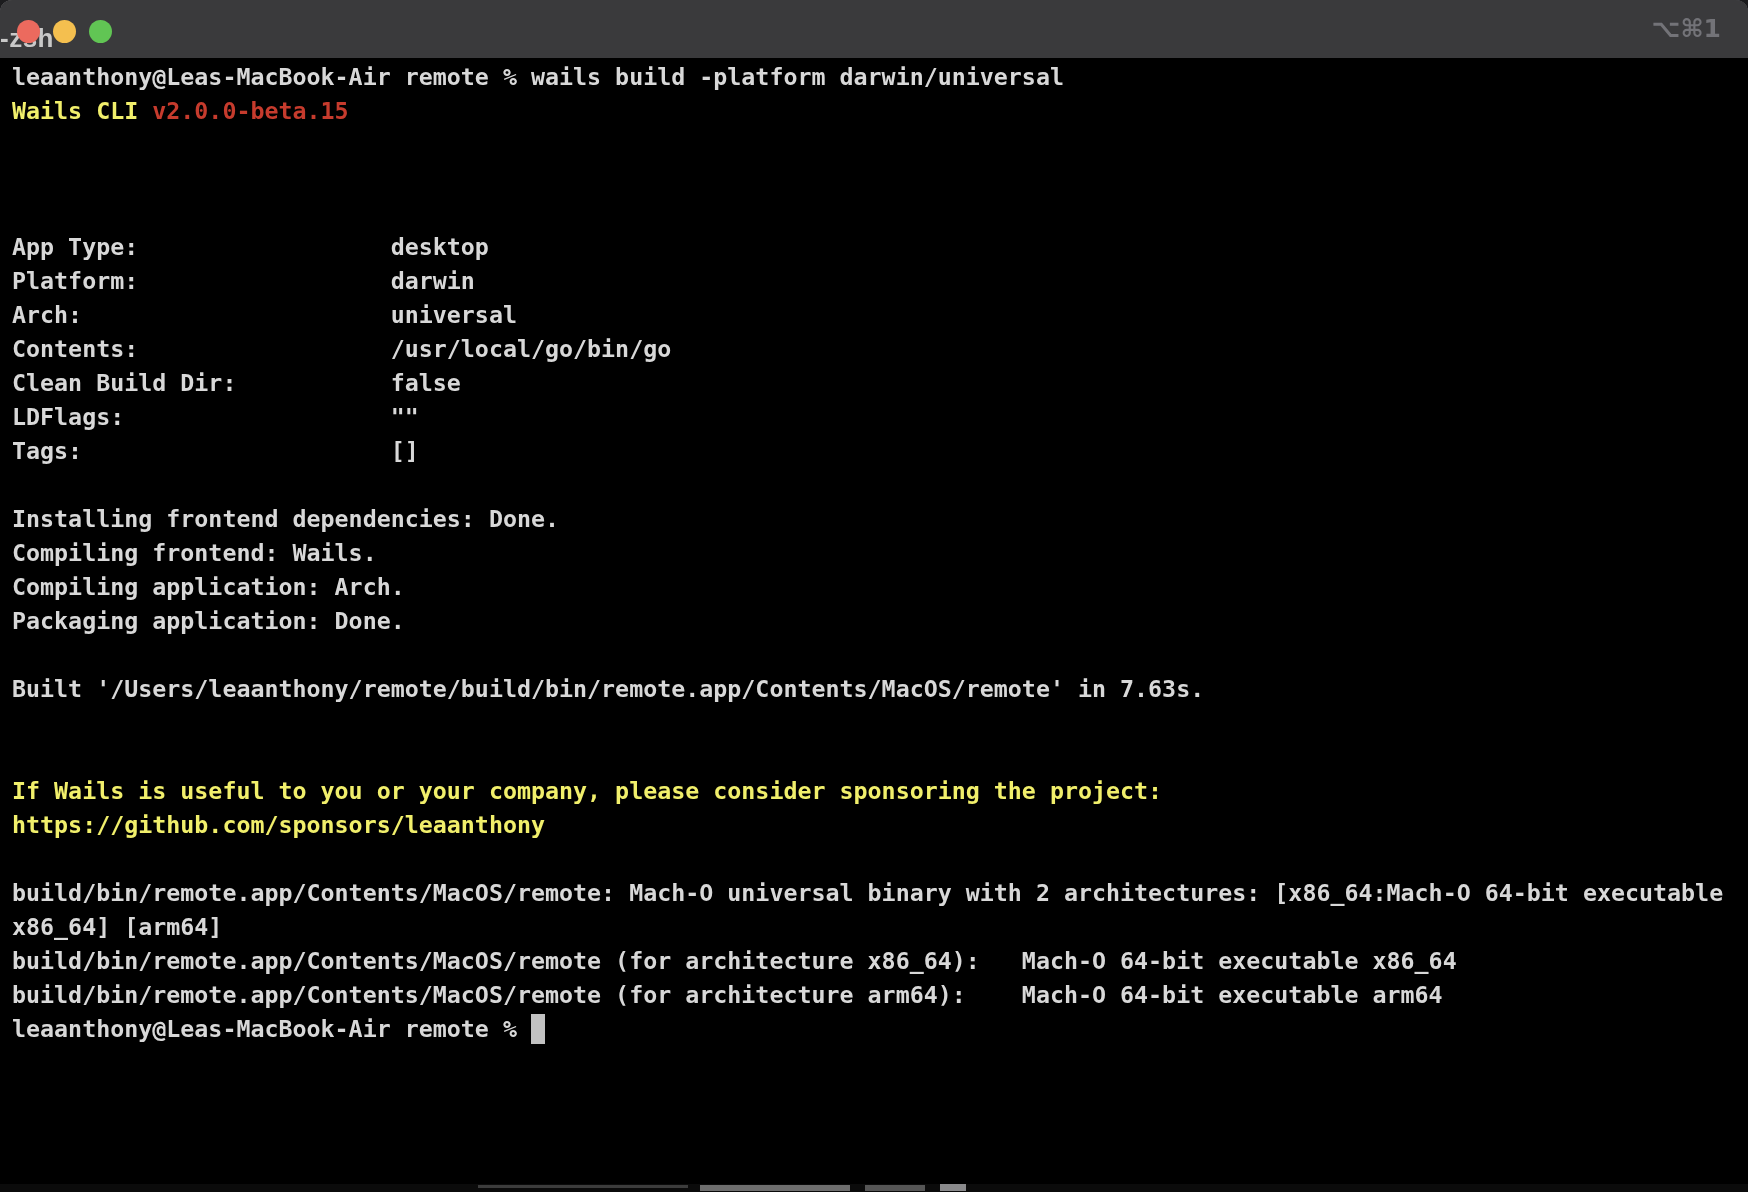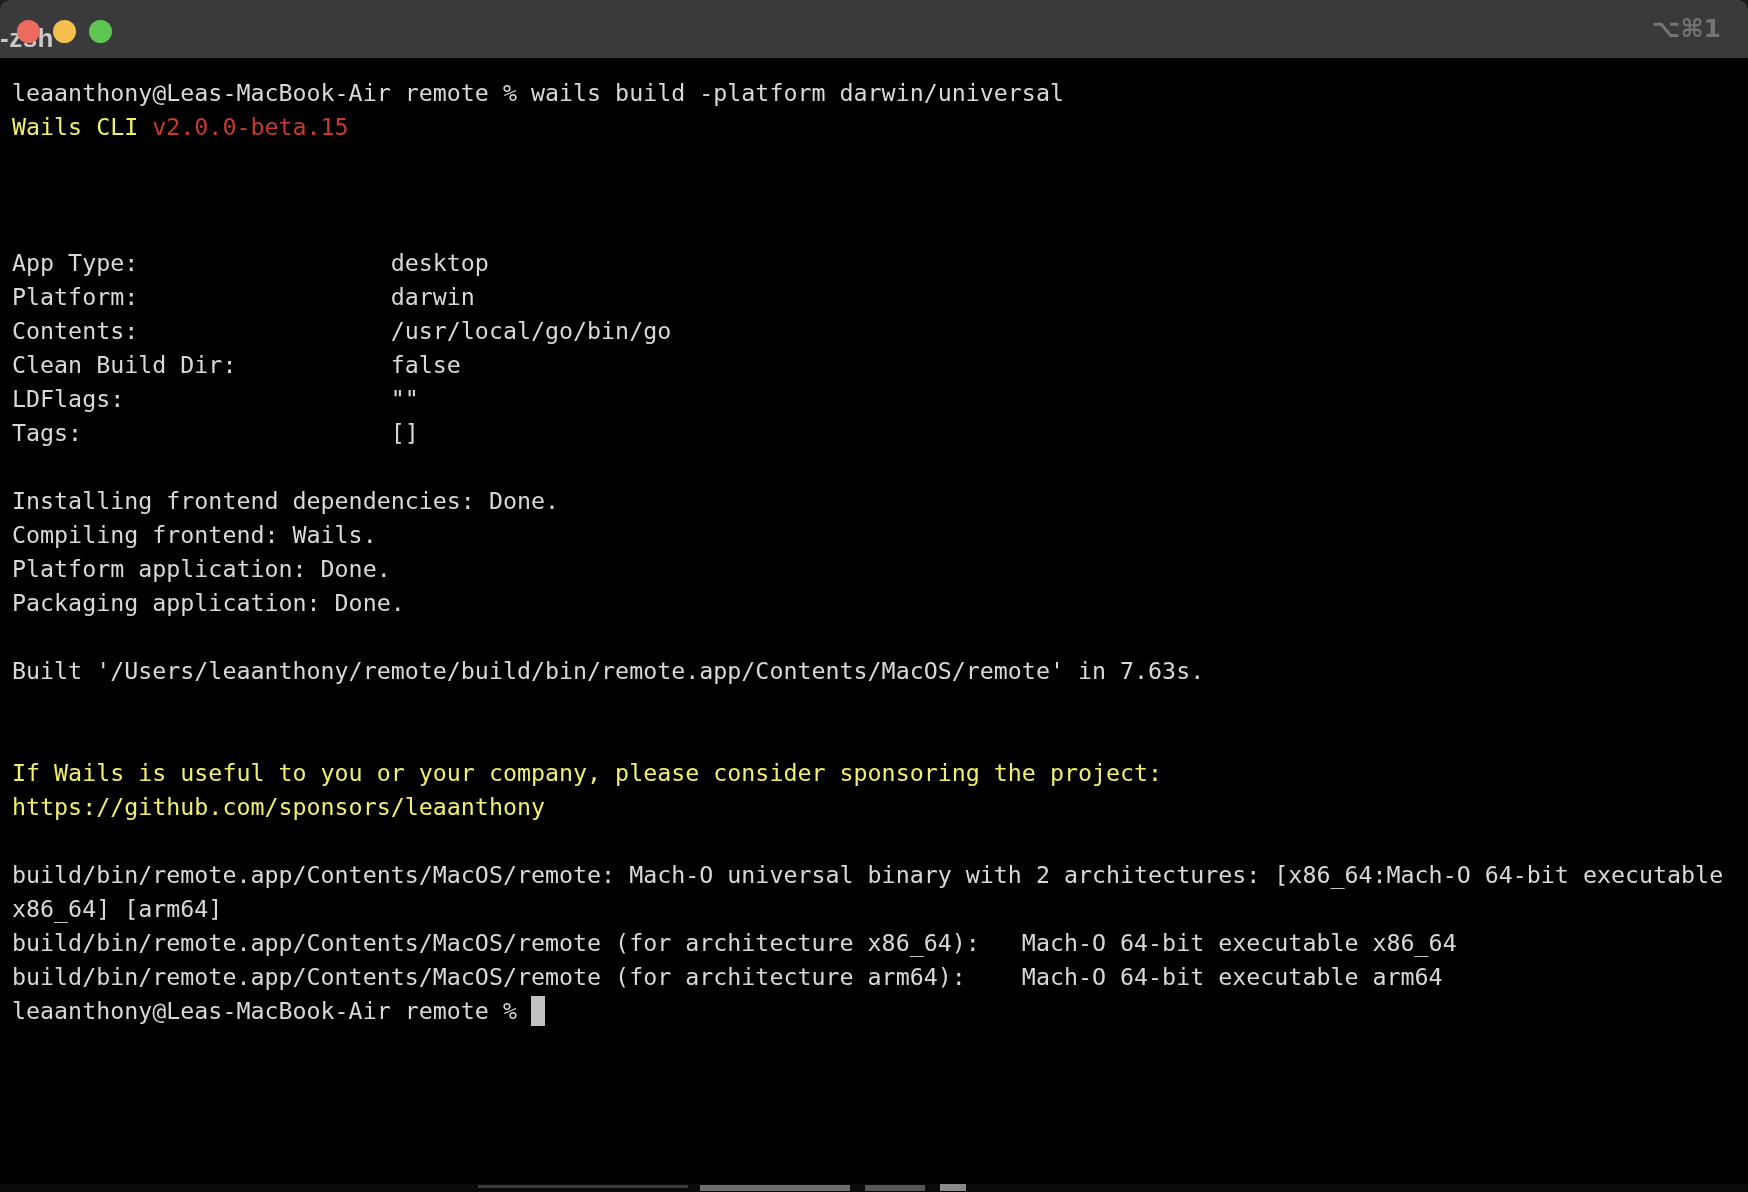--- a/index.html
+++ b/index.html
@@ -34,23 +34,24 @@
     letter-spacing: 0.5px;
   }
   .shortcut {
     position: absolute; right: 27px; top: 14px;
     font-family: "DejaVu Sans", "Liberation Sans", sans-serif;
     font-size: 25px; font-weight: bold; color: var(--shortcut-fg, #737378);
   }
   .screen {
     position: absolute; top: 58px; left: 0; right: 0; bottom: 0;
     background: var(--terminal-bg, #000);
-    padding: 18px 0 0 12px;
+    padding: 2px 0 0 12px;
     font-size: 23.3px;
     cursor: text;
+    font-weight: bold;
   }
   .line { height: 34px; line-height: 34px; white-space: pre; overflow: hidden; }
   .c-fg     { color: var(--fg, #d8d8d8); }
   .c-yellow { color: var(--yellow, #f1ef6b); }
   .c-red    { color: var(--red, #c63b2d); }
   .cursor {
     display: inline-block; width: 14px; height: 30px;
     background: var(--cursor, #c2c2c2);
     vertical-align: middle; margin-top: -4px;
   }
@@ -78,28 +79,29 @@
     <div class="shortcut">⌥⌘1</div>
   </div>
   <div class="screen">
       <div class="line"><span class="c-fg">leaanthony@Leas-MacBook-Air remote % wails build -platform darwin/universal</span></div>
       <div class="line"><span class="c-yellow">Wails CLI </span><span class="c-red">v2.0.0-beta.15</span></div>
       <div class="line"></div>
       <div class="line"></div>
       <div class="line"></div>
       <div class="line"><span class="c-fg">App Type:                  desktop</span></div>
       <div class="line"><span class="c-fg">Platform:                  darwin</span></div>
+      <div class="line"><span class="c-fg">Arch:                      universal</span></div>
       <div class="line"><span class="c-fg">Contents:                  /usr/local/go/bin/go</span></div>
       <div class="line"><span class="c-fg">Clean Build Dir:           false</span></div>
       <div class="line"><span class="c-fg">LDFlags:                   ""</span></div>
       <div class="line"><span class="c-fg">Tags:                      []</span></div>
       <div class="line"></div>
       <div class="line"><span class="c-fg">Installing frontend dependencies: Done.</span></div>
       <div class="line"><span class="c-fg">Compiling frontend: Wails.</span></div>
-      <div class="line"><span class="c-fg">Platform application: Done.</span></div>
+      <div class="line"><span class="c-fg">Compiling application: Arch.</span></div>
       <div class="line"><span class="c-fg">Packaging application: Done.</span></div>
       <div class="line"></div>
       <div class="line"><span class="c-fg">Built '/Users/leaanthony/remote/build/bin/remote.app/Contents/MacOS/remote' in 7.63s.</span></div>
       <div class="line"></div>
       <div class="line"></div>
       <div class="line"><span class="c-yellow">If Wails is useful to you or your company, please consider sponsoring the project:</span></div>
       <div class="line"><span class="c-yellow">https://github.com/sponsors/leaanthony</span></div>
       <div class="line"></div>
       <div class="line"><span class="c-fg">build/bin/remote.app/Contents/MacOS/remote: Mach-O universal binary with 2 architectures: [x86_64:Mach-O 64-bit executable </span></div>
       <div class="line"><span class="c-fg">x86_64] [arm64]</span></div>

